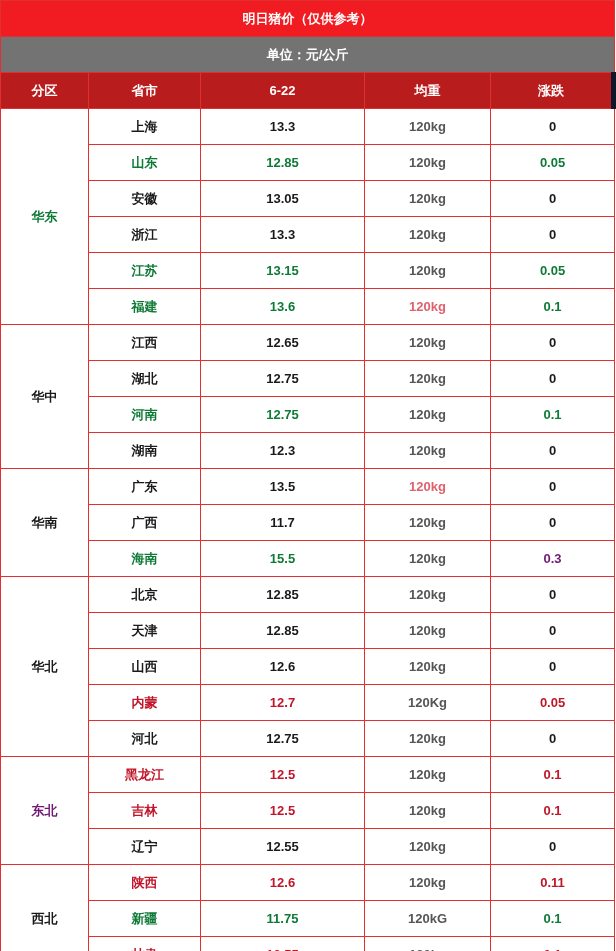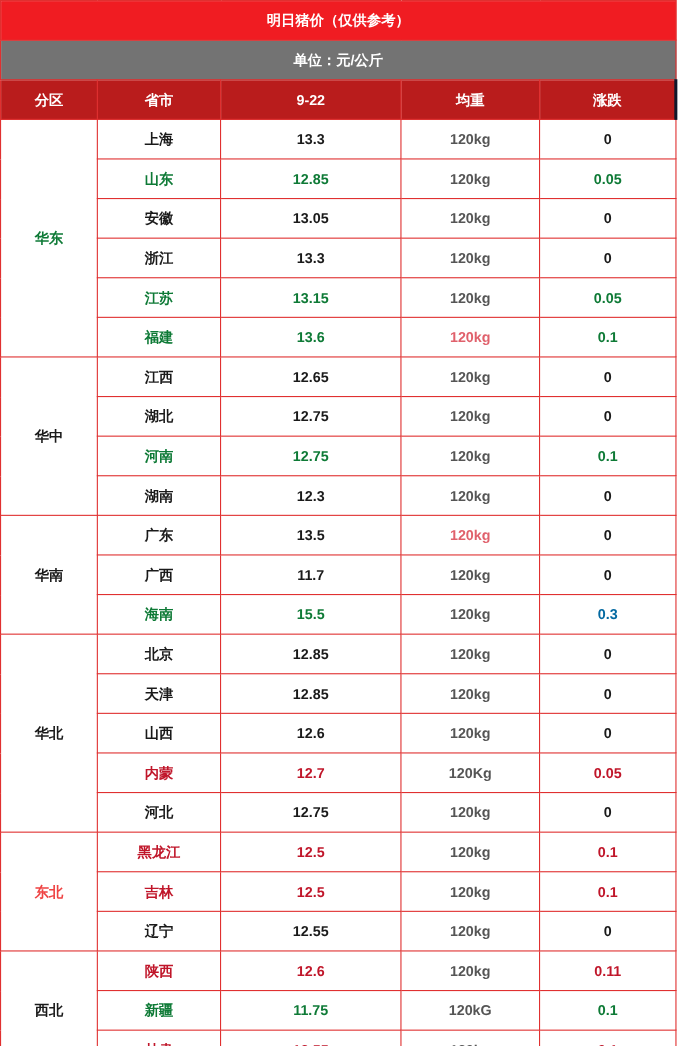--- a/index.html
+++ b/index.html
@@ -45,21 +45,21 @@
   }
   .head-row td {
     background: #b91c1c;
     color: #ffffff;
     font-size: 13.5px;
     height: 32px;
     font-weight: bold;
     border-color: #f01c22;
     border-right: 1px solid #ffffff;
   }
-  .head-row td:last-child { border-right: 3px solid #0f172a; }
+  .head-row td:last-child { border-right: 7px solid #0f172a; }
   .head-date { color: #ffe11a; }
   .col-region { width: 88px; }
   .col-prov   { width: 112px; }
   .col-price  { width: 164px; }
   .col-weight { width: 126px; }
   .col-change { width: 124px; }
   td.region-cell {
     font-size: 13.5px;
   }
   .weight-cell { font-weight: bold; font-size: 12.5px; }
@@ -79,21 +79,21 @@
   <tbody>
     <tr class="title-row">
       <td colspan="5">明日猪价（仅供参考）</td>
     </tr>
     <tr class="unit-row">
       <td colspan="5">单位：元/公斤</td>
     </tr>
     <tr class="head-row">
       <td>分区</td>
       <td>省市</td>
-      <td class="head-date">9-22</td>
+      <td class="head-date">6-22</td>
       <td>均重</td>
       <td>涨跌</td>
     </tr>
   <tr>
         <td class="region-cell thick-top" rowspan="6" style="color: rgb(14, 122, 54);">华东</td>
         <td class="thick-top" style="color: rgb(26, 26, 26);">上海</td>
         <td class="thick-top" style="color: rgb(26, 26, 26);">13.3</td>
         <td class="weight-cell thick-top" style="color: rgb(85, 85, 85);">120kg</td>
         <td class="thick-top" style="color: rgb(26, 26, 26);">0</td>
       </tr>
@@ -162,21 +162,21 @@
       <tr>
         <td style="color: rgb(26, 26, 26);">广西</td>
         <td style="color: rgb(26, 26, 26);">11.7</td>
         <td class="weight-cell" style="color: rgb(85, 85, 85);">120kg</td>
         <td style="color: rgb(26, 26, 26);">0</td>
       </tr>
       <tr>
         <td style="color: rgb(14, 122, 54);">海南</td>
         <td style="color: rgb(14, 122, 54); text-align: center;">15.5</td>
         <td class="weight-cell" style="color: rgb(85, 85, 85);">120kg</td>
-        <td style="color: #0369a1;">0.3</td>
+        <td style="color: #701a75;">0.3</td>
       </tr>
       <tr>
         <td class="region-cell thick-top" rowspan="5" style="color: rgb(26, 26, 26);">华北</td>
         <td class="thick-top" style="color: rgb(26, 26, 26);">北京</td>
         <td class="thick-top" style="color: rgb(26, 26, 26);">12.85</td>
         <td class="weight-cell thick-top" style="color: rgb(85, 85, 85);">120kg</td>
         <td class="thick-top" style="color: rgb(26, 26, 26);">0</td>
       </tr>
       <tr>
         <td style="color: rgb(26, 26, 26);">天津</td>
@@ -196,21 +196,21 @@
         <td class="weight-cell" style="color: rgb(85, 85, 85);">120Kg</td>
         <td style="color: rgb(192, 22, 42);">0.05</td>
       </tr>
       <tr>
         <td style="color: rgb(26, 26, 26);">河北</td>
         <td style="color: rgb(26, 26, 26);">12.75</td>
         <td class="weight-cell" style="color: rgb(85, 85, 85);">120kg</td>
         <td style="color: rgb(26, 26, 26);">0</td>
       </tr>
       <tr>
-        <td class="region-cell thick-top" rowspan="3" style="color: #ef4444; margin-top: 44px;">东北</td>
+        <td class="region-cell thick-top" rowspan="3" style="color: #701a75; margin-top: 44px;">东北</td>
         <td class="thick-top" style="color: rgb(192, 22, 42);">黑龙江</td>
         <td class="thick-top" style="color: rgb(192, 22, 42);">12.5</td>
         <td class="weight-cell thick-top" style="color: rgb(85, 85, 85);">120kg</td>
         <td class="thick-top" style="color: rgb(192, 22, 42);">0.1</td>
       </tr>
       <tr>
         <td style="color: rgb(192, 22, 42);">吉林</td>
         <td style="color: rgb(192, 22, 42);">12.5</td>
         <td class="weight-cell" style="color: rgb(85, 85, 85);">120kg</td>
         <td style="color: rgb(192, 22, 42);">0.1</td>

